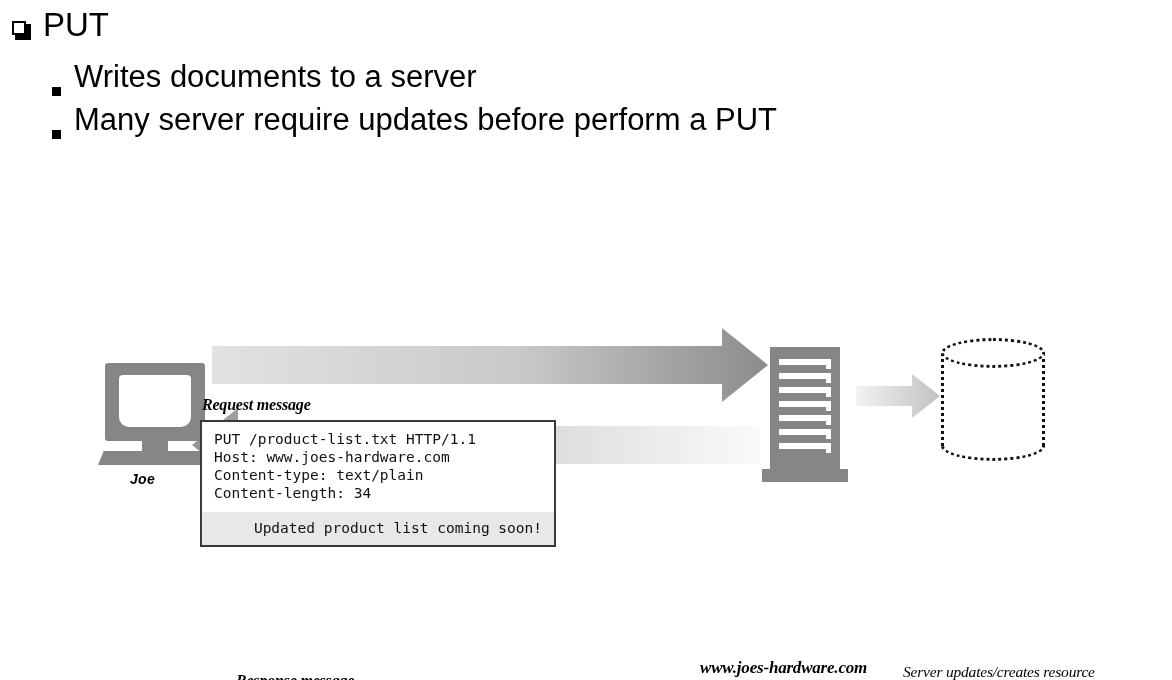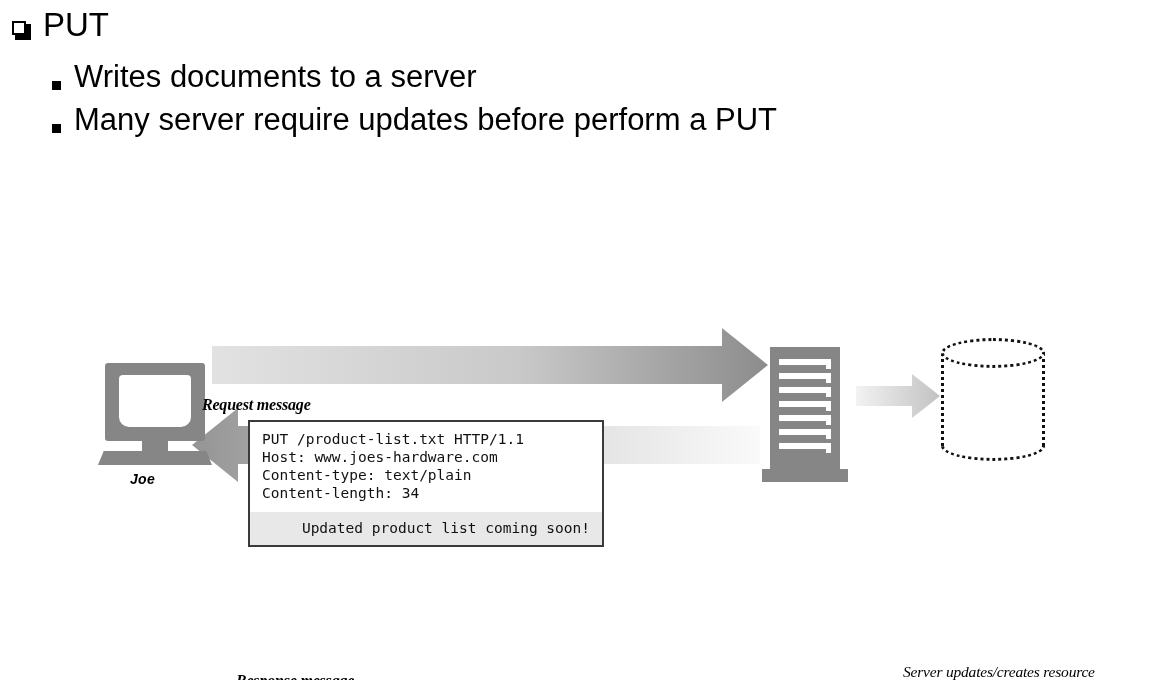--- a/index.html
+++ b/index.html
@@ -55,21 +55,21 @@
     width: 14px; height: 14px;
     background: #fff;
     border: 2px solid #000;
     box-sizing: border-box;
   }
 
   .bullet-l2 {
     position: absolute;
     left: 52px;
     display: flex;
-    align-items: center;
+    align-items: flex-end;
     gap: 13px;
   }
   .bullet-l2.row0 { top: 58px; }
   .bullet-l2.row1 { top: 101px; }
   .sq-marker {
     width: 9px; height: 9px;
     background: #000;
     margin-top: 16px;
     flex: 0 0 auto;
   }
@@ -247,21 +247,20 @@
     padding: 7px 12px 8px 12px;
     border-top: 1px solid #ffffff;
     text-align: right;
   }
 
   
   #request-box {
     left: 200px;
     top: 240px;
     width: 356px;
-    margin-left: 48px;
   }
   #request-caption {
     left: 202px;
     top: 216px;
   }
   #response-caption {
     left: 236px;
     top: 492px;
   }
 
@@ -375,16 +374,17 @@
   <div class="msg-box" id="request-box">
     <pre class="msg-pre msg-headers">PUT /product-list.txt HTTP/1.1
 Host: www.joes-hardware.com
 Content-type: text/plain
 Content-length: 34</pre>
     <pre class="msg-pre msg-body-shaded">Updated product list coming soon!</pre>
   </div>
 
   <div class="msg-caption" id="response-caption">Response message</div>
 
+  <div class="server-label">www.joes-hardware.com</div>
 
   <div class="side-note">Server updates/creates resource "/product-list.txt" and writes it to its disk.</div>
 
 </div>
 
 </body></html>

